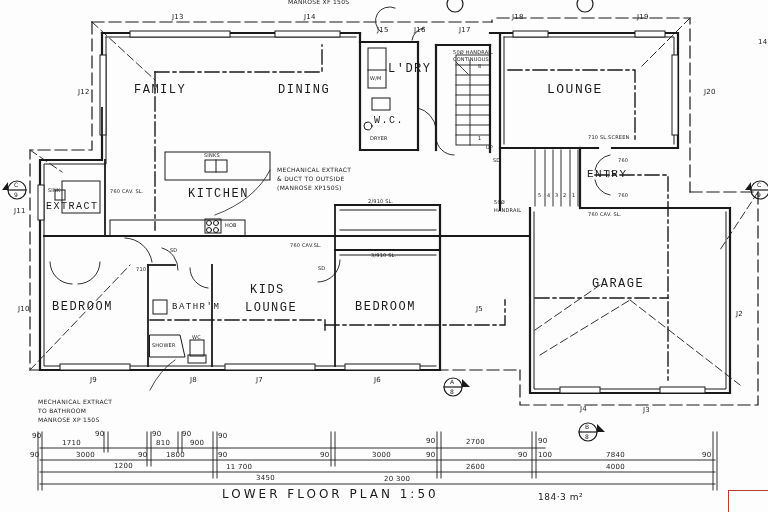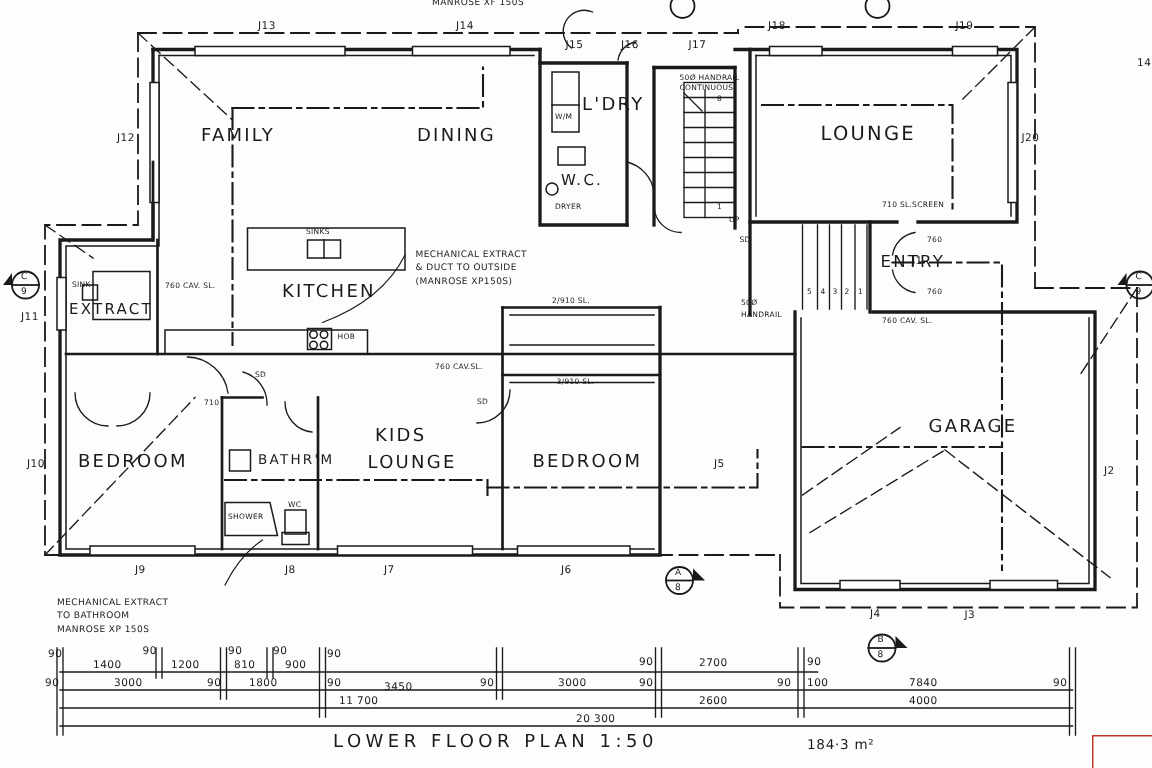--- a/index.html
+++ b/index.html
@@ -1,19 +1,19 @@
 <!DOCTYPE html>
 <html><head>
 <meta charset="utf-8">
 <style>
   html, body { margin:0; padding:0; background:#fdfdfd; }
   body { width:768px; height:512px; overflow:hidden; position:relative; font-family:"DejaVu Sans", sans-serif; color:#1a1a1a; }
   #plan { position:absolute; left:0; top:0; width:768px; height:512px; }
   .lbl { position:absolute; font-family:"DejaVu Sans", sans-serif; color:#1a1a1a; white-space:nowrap; letter-spacing:1px; }
-  .room { font-size:12px; letter-spacing:1.5px; }
+  .room { font-size:12px; letter-spacing:1.5px;font-family:Liberation Mono, monospace; }
   .sm { font-size:6px; letter-spacing:0.3px; }
   .xs { font-size:5px; letter-spacing:0.2px; }
   .dim { font-size:7px; letter-spacing:0.3px; }
   .title { font-size:12px; letter-spacing:3px; }
   .area { font-size:9px; letter-spacing:0.5px; }
   .stamp { position:absolute; left:728px; top:490px; width:40px; height:22px; border:1px solid #c0392b; border-right:none; border-bottom:none; }
 </style>
 </head>
 <body>
 
@@ -201,42 +201,42 @@
 <div class="lbl room" style="left:547px;top:82px;font-size:13px">LOUNGE</div>
 <div class="lbl room" style="left:188px;top:187px">KITCHEN</div>
 <div class="lbl room" style="left:46px;top:201px;font-size:10px">EXTRACT</div>
 <div class="lbl room" style="left:374px;top:115px;font-size:10px">W.C.</div>
 <div class="lbl room" style="left:587px;top:168px;font-size:11px">ENTRY</div>
 <div class="lbl room" style="left:52px;top:300px">BEDROOM</div>
 <div class="lbl room" style="left:172px;top:302px;font-size:9px">BATHR'M</div>
 <div class="lbl room" style="left:250px;top:283px">KIDS</div>
 <div class="lbl room" style="left:245px;top:301px">LOUNGE</div>
 <div class="lbl room" style="left:355px;top:300px">BEDROOM</div>
-<div class="lbl room" style="left:619px;top:277px">GARAGE</div>
+<div class="lbl room" style="left:592px;top:277px">GARAGE</div>
 
 <div class="lbl dim" style="left:608px;top:170px">J1</div>
 <div class="lbl dim" style="left:736px;top:310px">J2</div>
 <div class="lbl dim" style="left:643px;top:406px">J3</div>
 <div class="lbl dim" style="left:580px;top:405px">J4</div>
 <div class="lbl dim" style="left:476px;top:305px">J5</div>
 <div class="lbl dim" style="left:374px;top:376px">J6</div>
 <div class="lbl dim" style="left:256px;top:376px">J7</div>
 <div class="lbl dim" style="left:190px;top:376px">J8</div>
 <div class="lbl dim" style="left:90px;top:376px">J9</div>
 <div class="lbl dim" style="left:18px;top:305px">J10</div>
 <div class="lbl dim" style="left:14px;top:207px">J11</div>
 <div class="lbl dim" style="left:78px;top:88px">J12</div>
 <div class="lbl dim" style="left:172px;top:13px">J13</div>
 <div class="lbl dim" style="left:304px;top:13px">J14</div>
 <div class="lbl dim" style="left:377px;top:26px">J15</div>
 <div class="lbl dim" style="left:414px;top:26px">J16</div>
 <div class="lbl dim" style="left:459px;top:26px">J17</div>
 <div class="lbl dim" style="left:512px;top:13px">J18</div>
 <div class="lbl dim" style="left:637px;top:13px">J19</div>
-<div class="lbl dim" style="left:681px;top:88px">J20</div>
+<div class="lbl dim" style="left:704px;top:88px">J20</div>
 
 <div class="lbl sm" style="left:288px;top:-2px">MANROSE XF 150S</div>
 <div class="lbl sm" style="left:277px;top:166px">MECHANICAL EXTRACT</div>
 <div class="lbl sm" style="left:277px;top:175px">&amp; DUCT TO OUTSIDE</div>
 <div class="lbl sm" style="left:277px;top:184px">(MANROSE XP150S)</div>
 <div class="lbl sm" style="left:38px;top:398px">MECHANICAL EXTRACT</div>
 <div class="lbl sm" style="left:38px;top:407px">TO BATHROOM</div>
 <div class="lbl sm" style="left:38px;top:416px">MANROSE XP 150S</div>
 <div class="lbl xs" style="left:453px;top:49px">50Ø HANDRAIL</div>
 <div class="lbl xs" style="left:453px;top:56px">CONTINUOUS</div>
@@ -274,38 +274,38 @@
 <div class="lbl sm" style="left:450px;top:378px">A</div>
 <div class="lbl sm" style="left:450px;top:388px">8</div>
 <div class="lbl sm" style="left:585px;top:423px">B</div>
 <div class="lbl sm" style="left:585px;top:433px">8</div>
 <div class="lbl sm" style="left:14px;top:181px">C</div>
 <div class="lbl sm" style="left:14px;top:191px">9</div>
 <div class="lbl sm" style="left:757px;top:181px">C</div>
 <div class="lbl sm" style="left:757px;top:191px">9</div>
 
 <div class="lbl dim" style="left:32px;top:432px">90</div>
-<div class="lbl dim" style="left:62px;top:439px">1400</div>
+<div class="lbl dim" style="left:62px;top:439px">1710</div>
 <div class="lbl dim" style="left:95px;top:430px">90</div>
-<div class="lbl dim" style="left:114px;top:439px">1200</div>
+<div class="lbl dim" style="left:114px;top:462px">1200</div>
 <div class="lbl dim" style="left:152px;top:430px">90</div>
 <div class="lbl dim" style="left:156px;top:439px">810</div>
 <div class="lbl dim" style="left:182px;top:430px">90</div>
 <div class="lbl dim" style="left:190px;top:439px">900</div>
 <div class="lbl dim" style="left:218px;top:432px">90</div>
 <div class="lbl dim" style="left:426px;top:437px">90</div>
 <div class="lbl dim" style="left:466px;top:438px">2700</div>
 <div class="lbl dim" style="left:538px;top:437px">90</div>
 
 <div class="lbl dim" style="left:30px;top:451px">90</div>
 <div class="lbl dim" style="left:76px;top:451px">3000</div>
 <div class="lbl dim" style="left:138px;top:451px">90</div>
 <div class="lbl dim" style="left:166px;top:451px">1800</div>
 <div class="lbl dim" style="left:218px;top:451px">90</div>
-<div class="lbl dim" style="left:256px;top:454px">3450</div>
+<div class="lbl dim" style="left:256px;top:474px">3450</div>
 <div class="lbl dim" style="left:320px;top:451px">90</div>
 <div class="lbl dim" style="left:372px;top:451px">3000</div>
 <div class="lbl dim" style="left:426px;top:451px">90</div>
 <div class="lbl dim" style="left:518px;top:451px">90</div>
 <div class="lbl dim" style="left:538px;top:451px">100</div>
 <div class="lbl dim" style="left:606px;top:451px">7840</div>
 <div class="lbl dim" style="left:702px;top:451px">90</div>
 
 <div class="lbl dim" style="left:226px;top:463px">11 700</div>
 <div class="lbl dim" style="left:466px;top:463px">2600</div>

